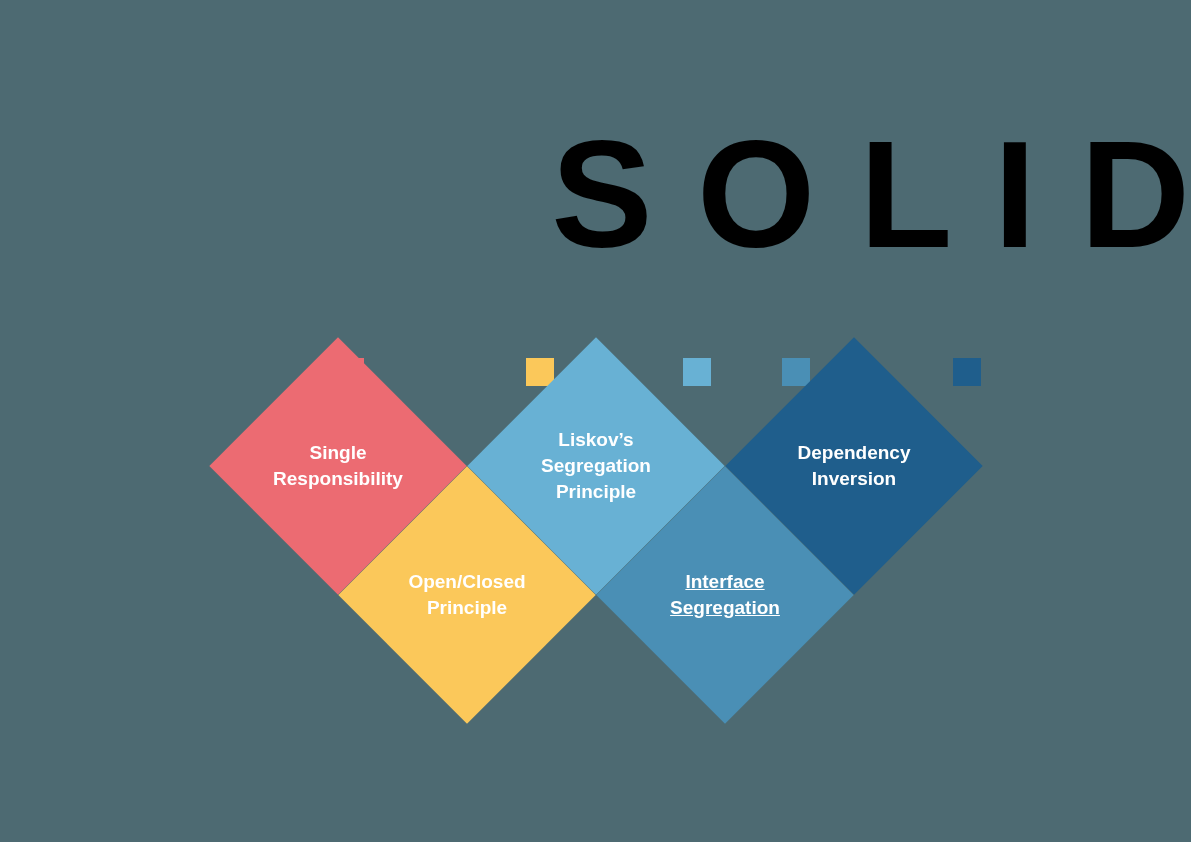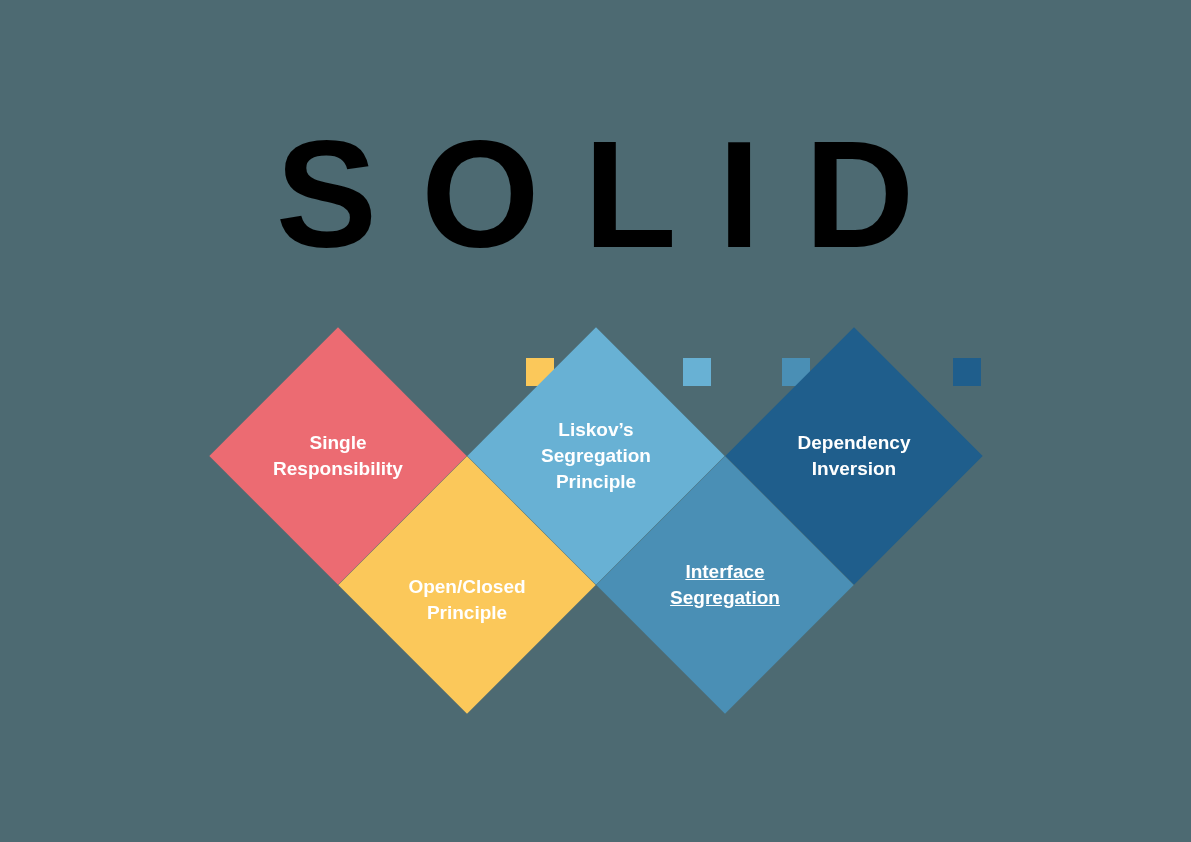--- a/index.html
+++ b/index.html
@@ -27,42 +27,42 @@
     left: 0;
     top: 118px;
     width: 1191px;
     height: 165px;
   }
   .title-letters {
     position: absolute;
     left: 0;
     top: 0;
     width: 1191px;
-    text-align: center;
+    text-align: right;
     font-family: "Liberation Sans", sans-serif;
     font-weight: bold;
     font-size: 152px;
     line-height: 152px;
     letter-spacing: 1px;
     color: #000000;
     white-space: pre;
     user-select: none;
   }
   .title-dot {
     position: absolute;
     width: 28px;
     height: 28px;
     top: 240px;
   }
 
   
   #diagram {
     position: absolute;
     left: 0;
-    top: 4px;
+    top: 14px;
     width: 1191px;
     height: 810px;
   }
   .diamond {
     position: absolute;
     width: 258px;
     height: 258px;
   }
   .diamond .shape {
     position: absolute;
@@ -132,21 +132,21 @@
         <div class="shape">
           <div class="face" style="background: rgb(31, 94, 140);"></div>
         </div>
         <div class="label" style="top: 103px;">Dependency
 Inversion</div>
       </div>
       <div class="diamond row-bot" style="left: 338px; top: 452px;">
         <div class="shape">
           <div class="face" style="background: rgb(251, 200, 90);"></div>
         </div>
-        <div class="label" style="top: 103px; margin-top: 15px;">Open/Closed
+        <div class="label" style="top: 103px;">Open/Closed
 Principle</div>
       </div>
       <div class="diamond row-bot" style="left: 596px; top: 452px;">
         <div class="shape">
           <div class="face" style="background: rgb(74, 143, 181);"></div>
         </div>
         <div class="label" style="top: 103px; text-decoration: underline;">Interface
 Segregation</div>
       </div>
     </div>

